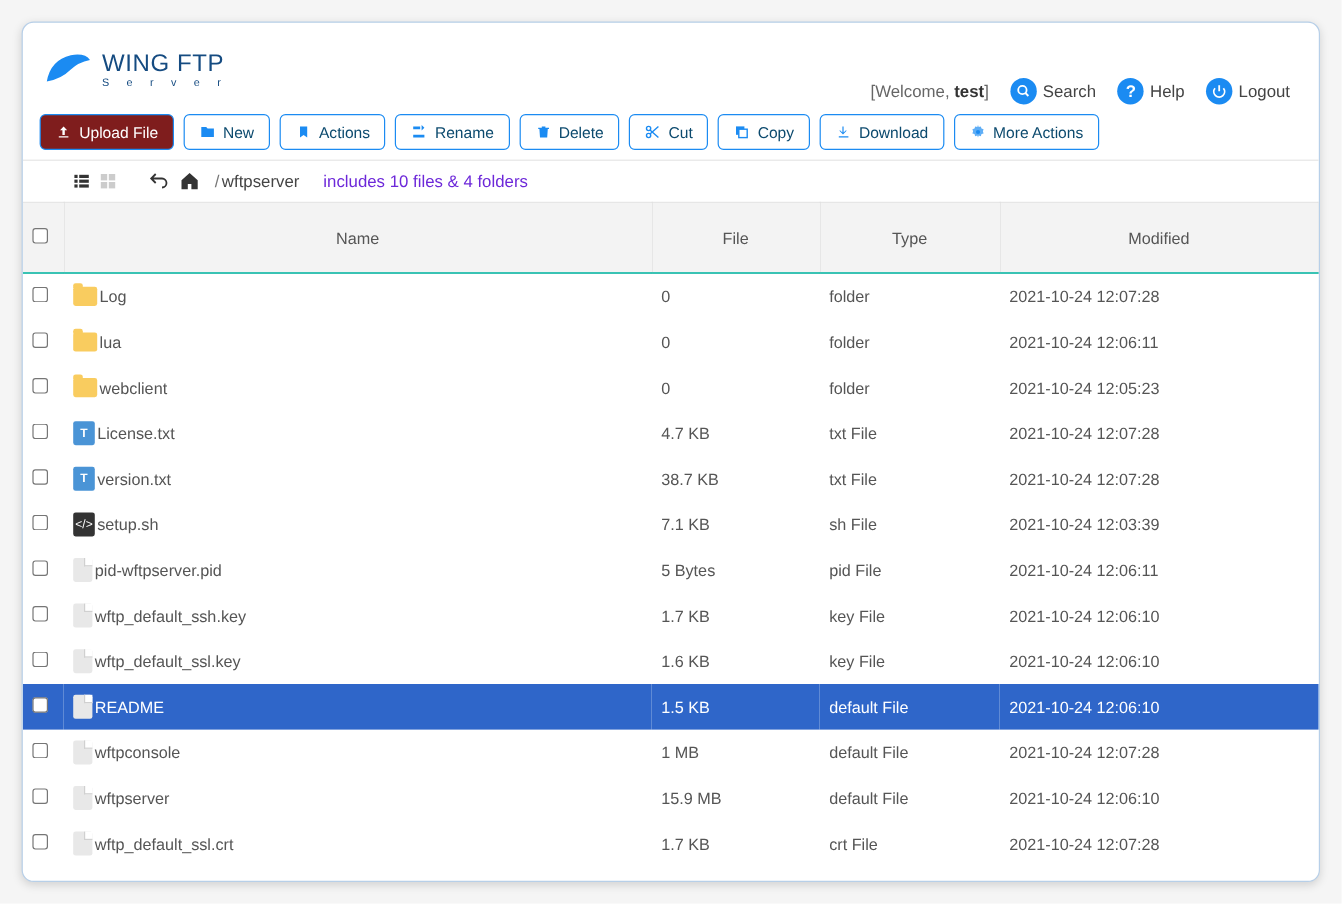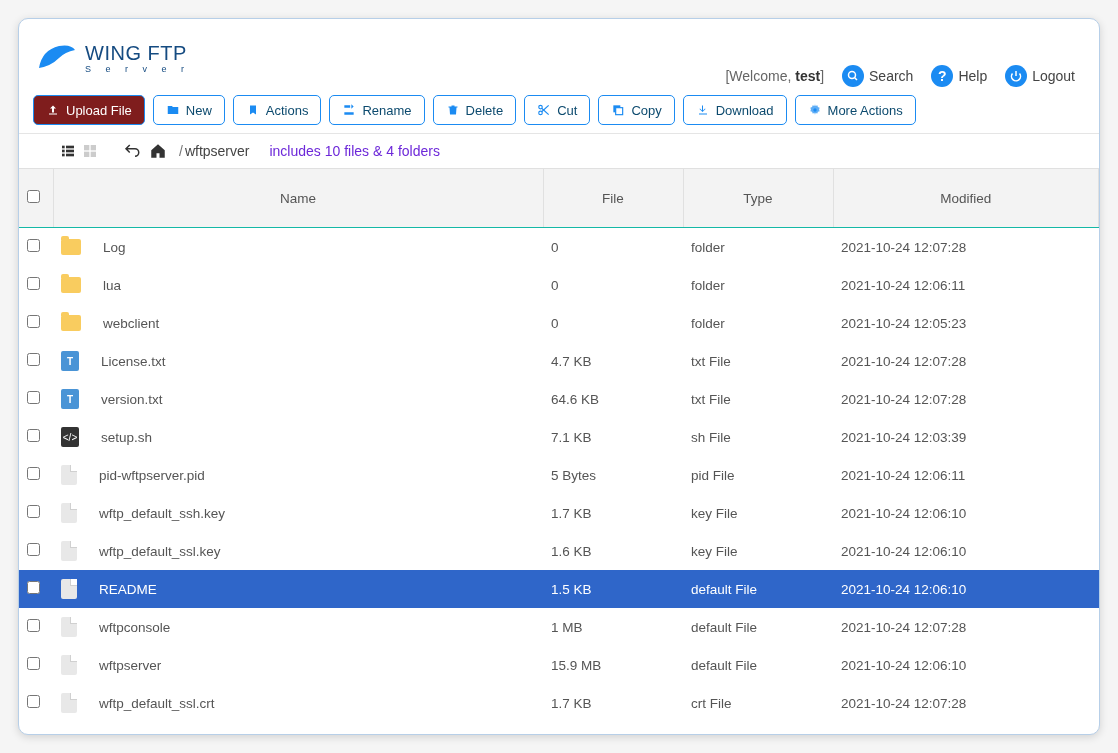--- a/index.html
+++ b/index.html
@@ -101,21 +101,21 @@
 thead th.col-mod { text-align: center; }
 th.col-check { width: 34px; }
 th.col-name { width: 490px; }
 th.col-size { width: 140px; }
 th.col-type { width: 150px; }
 th.col-mod { }
 tbody tr { height: 38px; color: #555; }
 tbody tr.selected { background: #2f66c9; color: #fff; }
 tbody td { padding: 4px 8px; vertical-align: middle; }
 td.col-check input { cursor: pointer; }
-td.col-name { display: flex; align-items: center; gap: 22px; padding-left:8px; height:38px;}
+td.col-name { display: flex; align-items: center; gap: 2px; padding-left:8px; height:38px;}
 .folder-icon { width:20px; height:16px; background:#f9cc5f; border-radius:2px; position:relative;}
 .folder-icon::before{content:'';position:absolute;top:-3px;left:0;width:8px;height:4px;background:#f9cc5f;border-radius:2px 2px 0 0;}
 .txt-icon{width:18px;height:20px;background:#4a94d6;display:flex;align-items:center;justify-content:center;color:#fff;font-size:10px;font-weight:bold;border-radius:2px;}
 .sh-icon{width:18px;height:20px;background:#333;display:flex;align-items:center;justify-content:center;color:#fff;font-size:10px;border-radius:2px;}
 .generic-icon{width:16px;height:20px;background:#e8e8e8;border-radius:2px 2px 2px 2px;position:relative;}
 .generic-icon::after{content:'';position:absolute;top:0;right:0;width:6px;height:6px;background:#fff;border-left:1px solid #d0d0d0;border-bottom:1px solid #d0d0d0;}
 
 .table-wrap::-webkit-scrollbar{width:12px;}
 .table-wrap::-webkit-scrollbar-thumb{background:#c8c8c8;border-radius:6px;}
 .table-wrap::-webkit-scrollbar-track{background:#f0f0f0;}
@@ -335,21 +335,21 @@
             <td>4.7 KB</td>
             <td>txt File</td>
             <td>2021-10-24 12:07:28</td>
           </tr>
           <tr class="">
             <td class="col-check"><input type="checkbox" style=""></td>
             <td class="col-name">
               <span class="txt-icon">T</span>
               <span>version.txt</span>
             </td>
-            <td>64.6 KB</td>
+            <td>38.7 KB</td>
             <td>txt File</td>
             <td>2021-10-24 12:07:28</td>
           </tr>
           <tr class="">
             <td class="col-check"><input type="checkbox" style=""></td>
             <td class="col-name">
               <span class="sh-icon">&lt;/&gt;</span>
               <span>setup.sh</span>
             </td>
             <td>7.1 KB</td>

